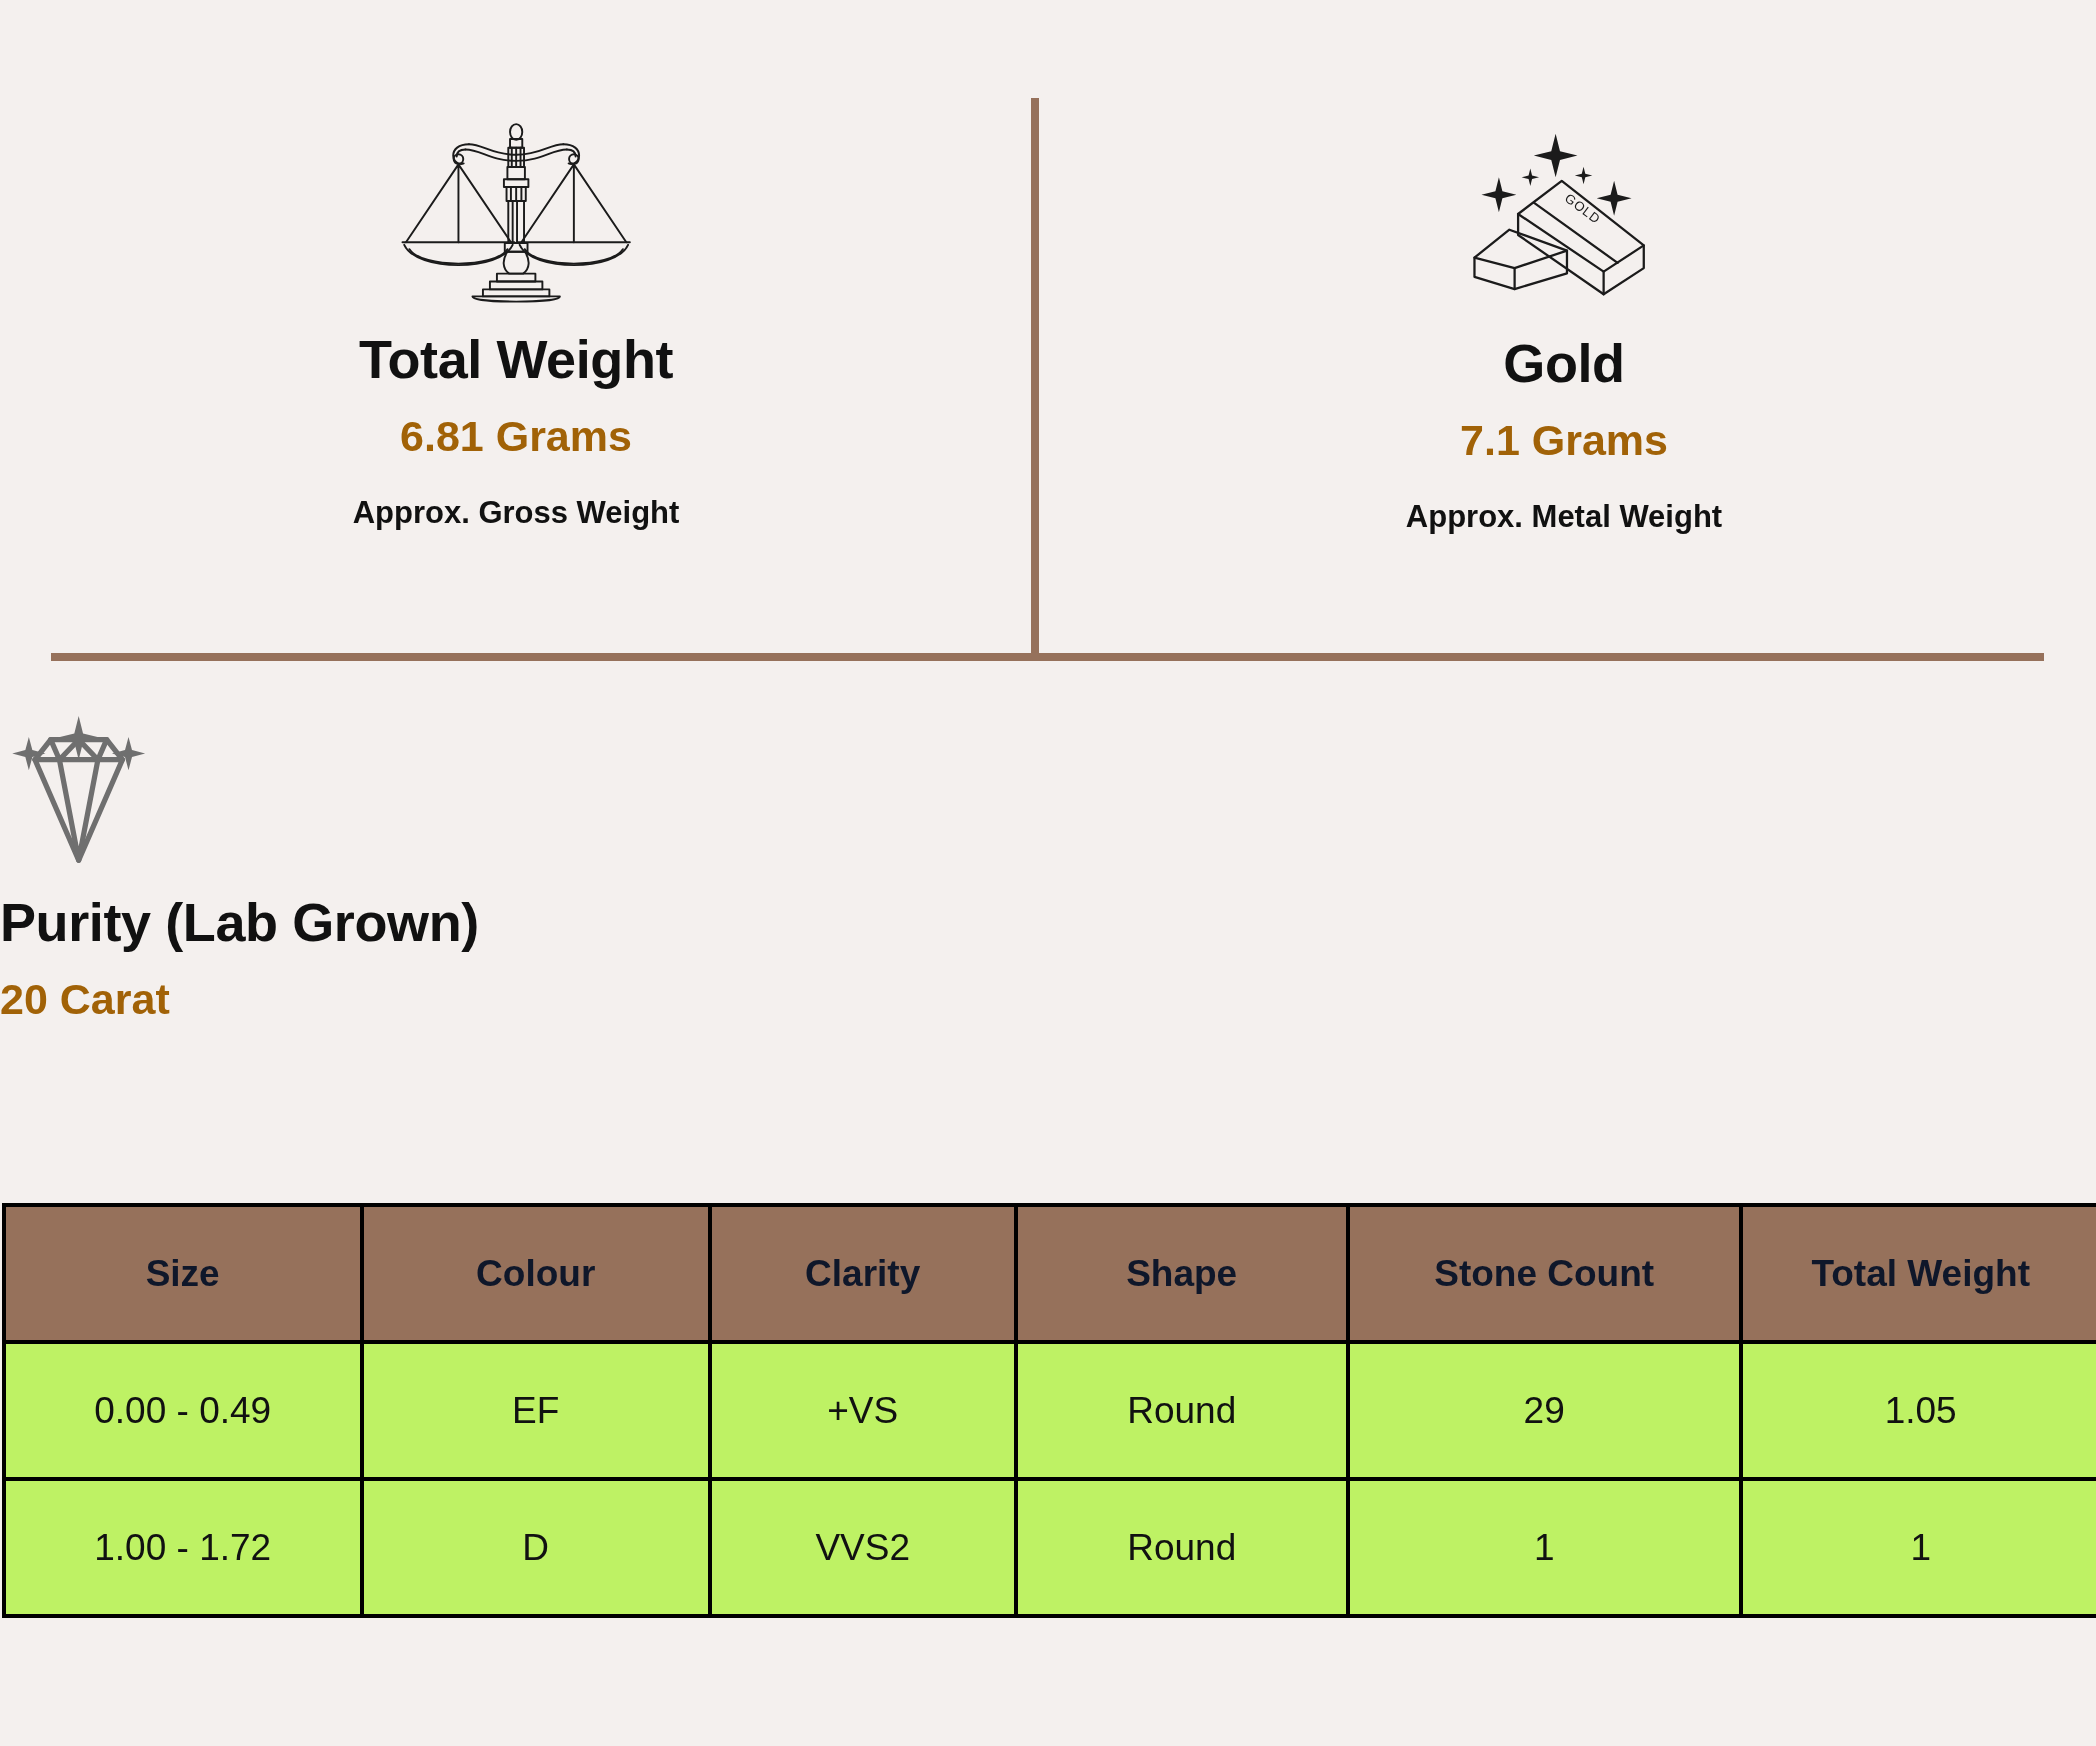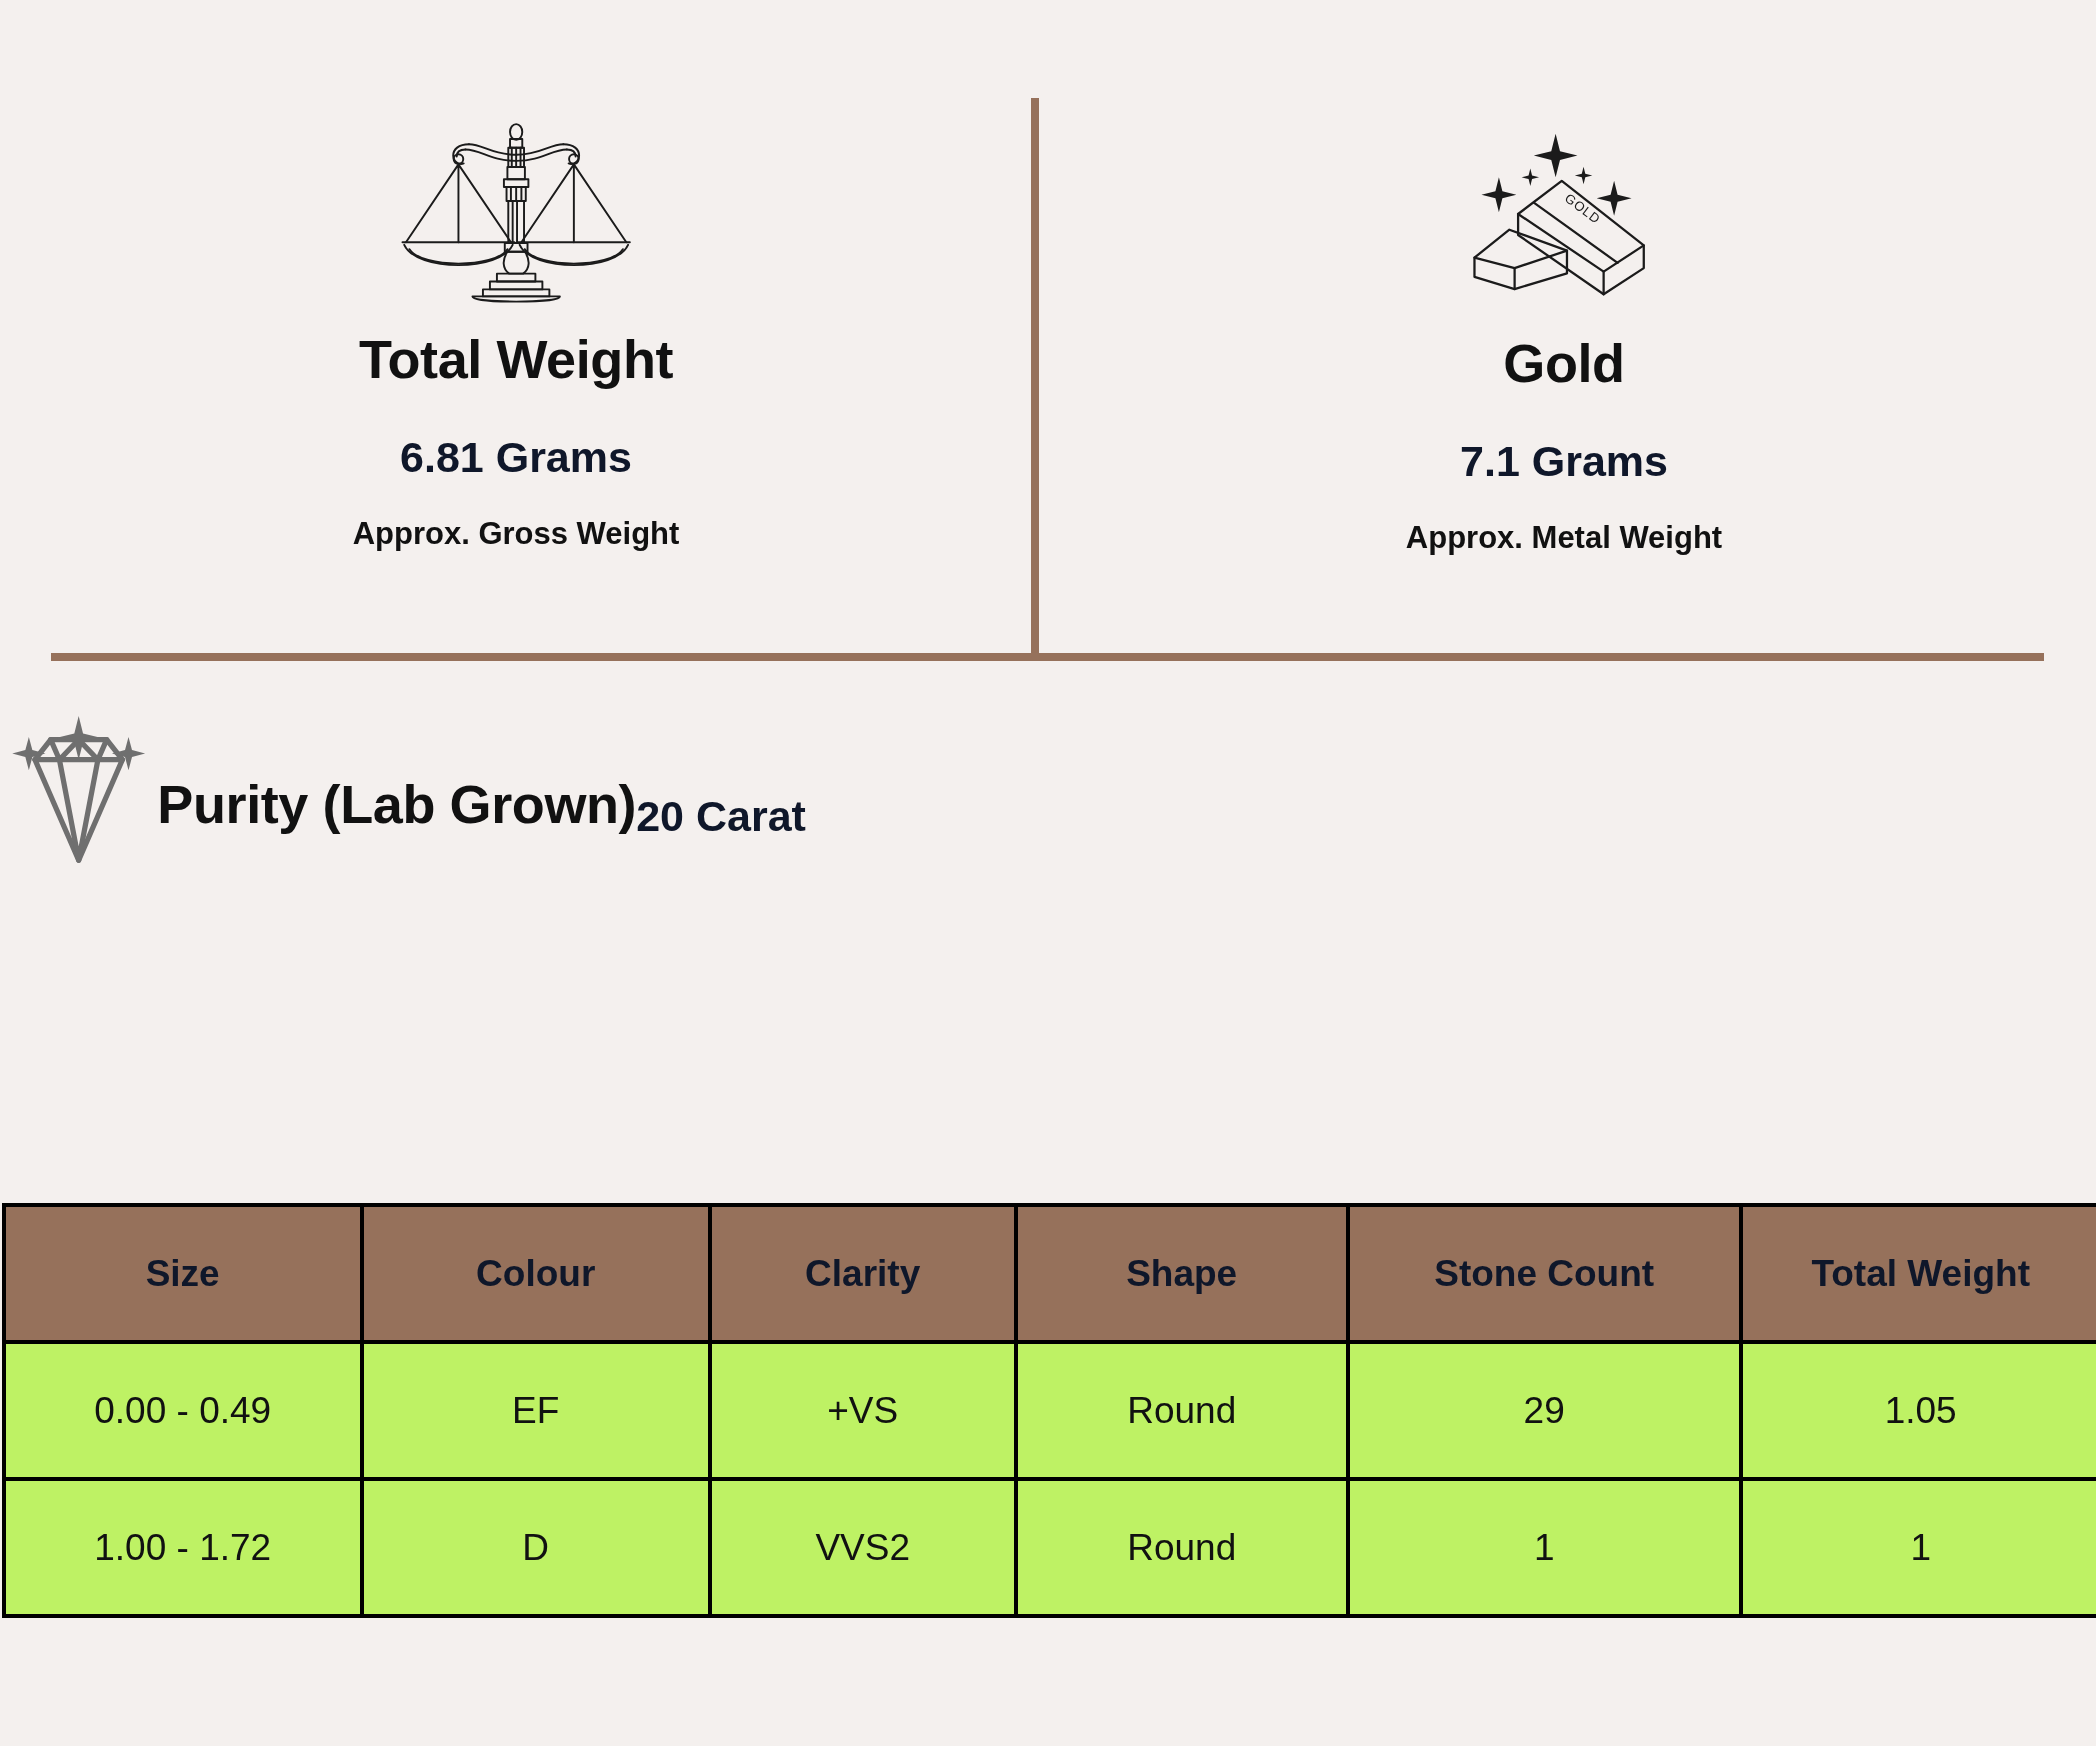--- a/index.html
+++ b/index.html
@@ -45,23 +45,23 @@
     font-size: 54px;
     font-weight: 700;
     letter-spacing: -0.4px;
     margin-top: 24.5px;
     line-height: 1.05;
     color: #111111;
   }
   .metric-value {
     font-size: 43px;
     font-weight: 700;
-    margin-top: 48px;
+    margin-top: 27px;
     line-height: 1.05;
-    color: #0f172a;
+    color: #a16207;
   }
   .metric-note {
     font-size: 31px;
     font-weight: 700;
     margin-top: 38px;
     line-height: 1.05;
     color: #111111;
   }
 
   
@@ -82,22 +82,22 @@
     background: #96715B;
   }
 
   
   .purity-block {
     position: absolute;
     top: 716px;
     left: 0;
     width: 2096px;
     display: flex;
-    flex-direction: row;
-    align-items: center;
+    flex-direction: column;
+    align-items: flex-start;
     text-align: center;
   }
 
   
   .spec-table-wrap {
     position: absolute;
     top: 1203px;
     left: 1.7px;
     width: 2096px;
   }

